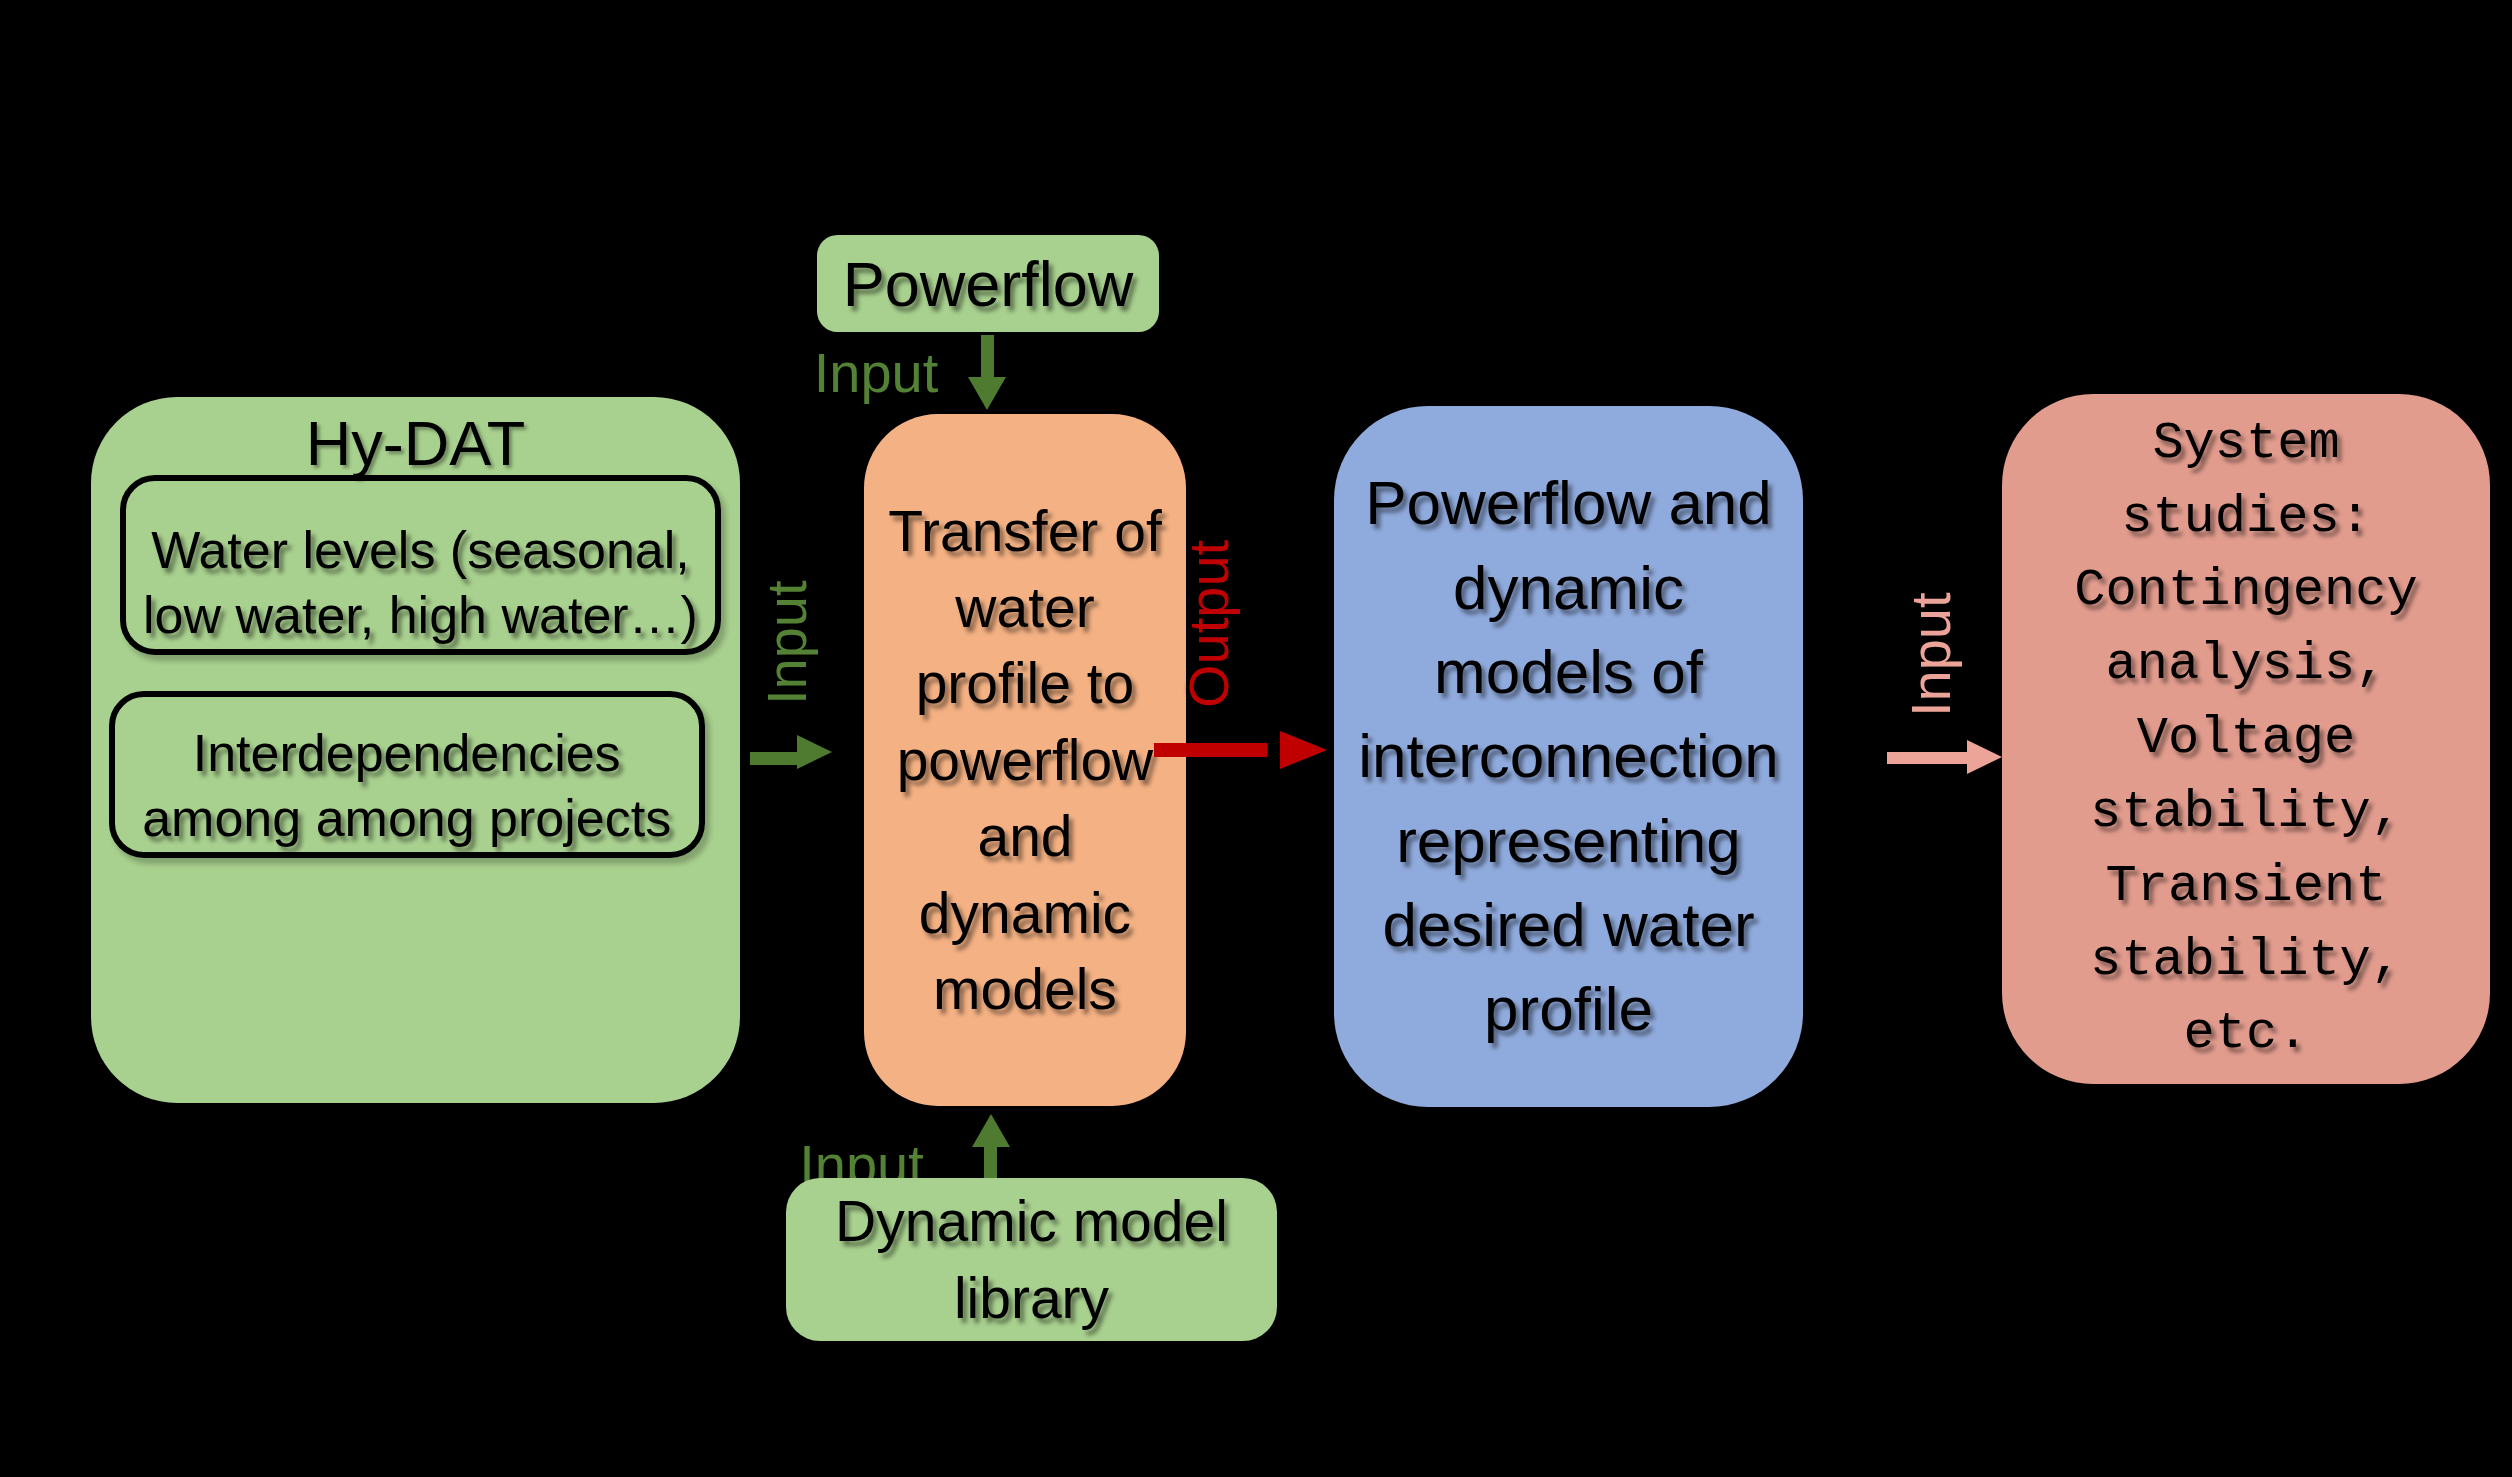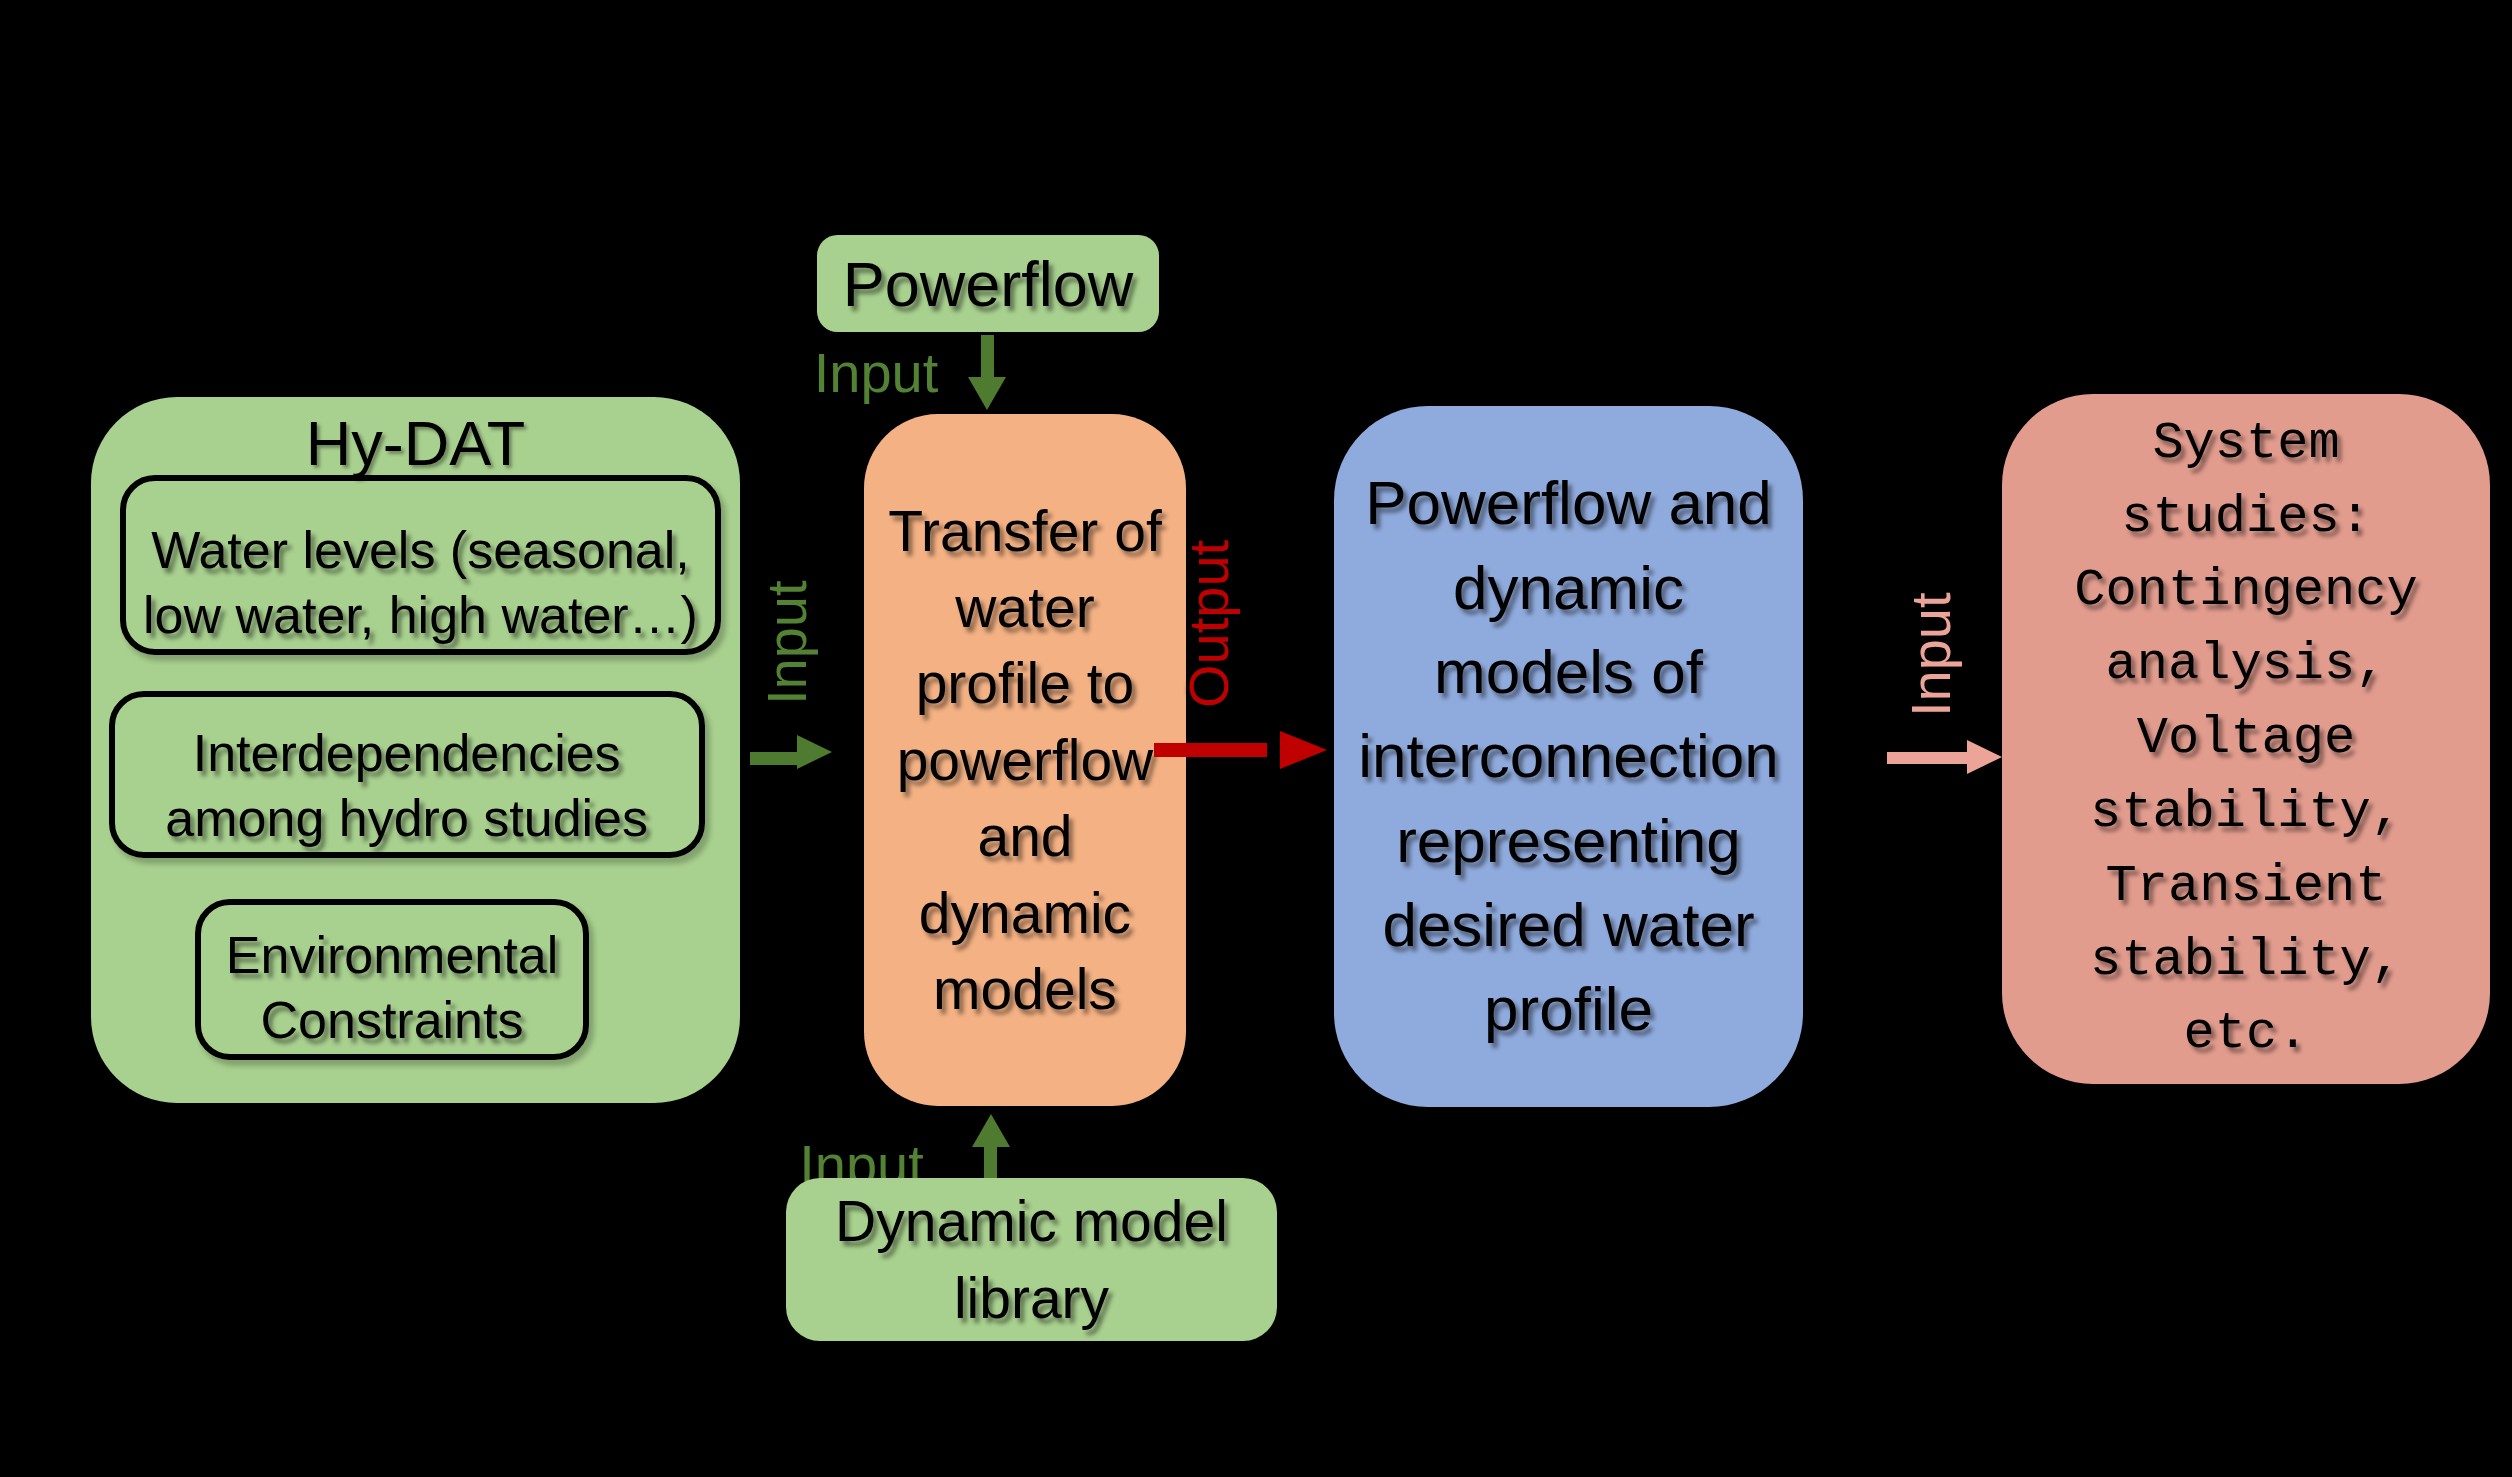--- a/index.html
+++ b/index.html
@@ -62,25 +62,21 @@
   </div>
 
   <div class="box green" style="left:91px;top:397px;width:649px;height:706px;border-radius:86px;display:block;">
     <div class="hlabel tshadow" style="left:0;top:10.3px;width:100%;height:71px;font-size:63px;color:var(--text);">Hy-DAT</div>
     <div class="subbox pre tshadow" style="left:29px;top:78px;width:601px;height:180px;font-size:52px;line-height:1.26;">
       <span>Water levels (seasonal,
 low water, high water…)</span>
     </div>
     <div class="subbox pre tshadow" style="left:17.7px;top:294px;width:596px;height:167px;font-size:52px;line-height:1.26;">
       <span>Interdependencies
-among hydro studies</span>
-    </div>
-    <div class="subbox pre tshadow" style="left:104px;top:502px;width:394px;height:161px;font-size:52px;line-height:1.26;">
-      <span>Environmental
-Constraints</span>
+among among projects</span>
     </div>
   </div>
 
   <div class="vlabel" style="left:758px;top:571px;width:57px;height:143px;color:var(--green-text);">Input</div>
   <div>
     <div class="stem" style="left:750px;top:752px;width:48px;height:12.6px;background:var(--green-dark);"></div>
     <div class="head" style="left:797px;top:735px;border-top:17.7px solid transparent;border-bottom:17.7px solid transparent;border-left:35px solid var(--green-dark);"></div>
   </div>
 
   <div class="box orange pre tshadow" style="left:832px;top:414px;width:322px;height:692px;border-radius:74px;font-size:57px;line-height:1.34;padding:0 5.7px;margin-left:32px;">

